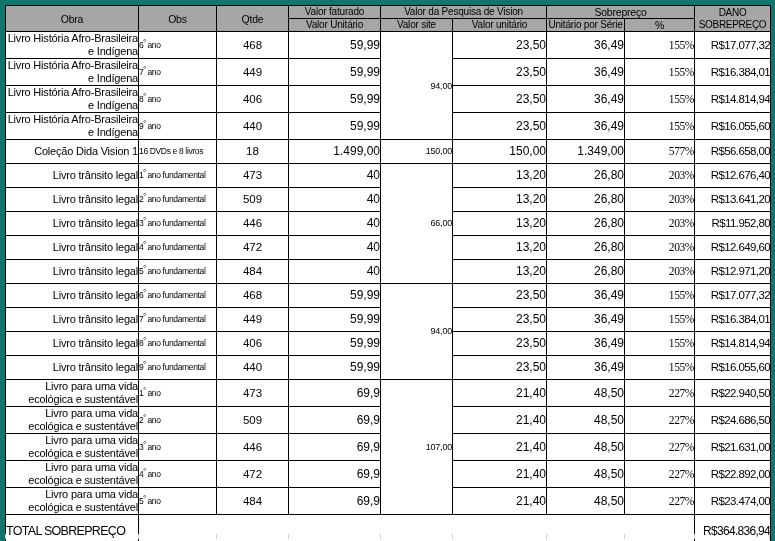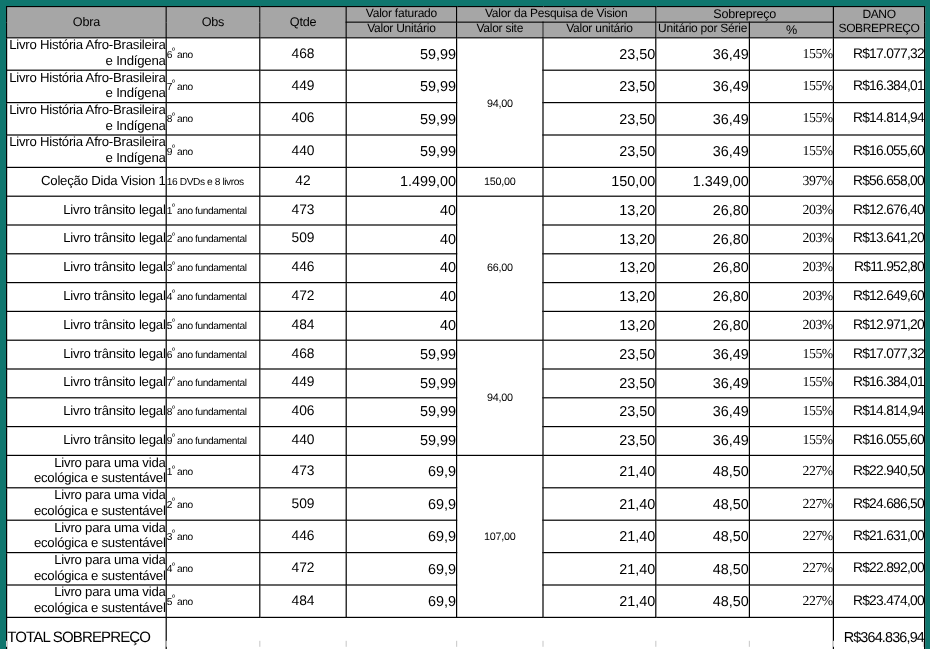--- a/index.html
+++ b/index.html
@@ -80,21 +80,21 @@
     font-size: 11.5px;
     padding: 1px 3px;
   }
   td.num {
     text-align: right;
     font-size: 12px;
     padding: 1px 5px 1px 3px;
     white-space: nowrap;
   }
   td.merged {
-    text-align: center;
+    text-align: right;
     font-size: 9px;
     padding: 1px 4px 1px 2px;
     vertical-align: middle;
     letter-spacing: -0.2px;
   }
   td.pct {
     text-align: right;
     font-size: 11.5px;
     padding: 1px 4px 1px 3px;
     letter-spacing: -0.4px;
@@ -226,26 +226,26 @@
           <td class="qtde">440</td>
           <td class="num">59,99</td>
           <td class="num">23,50</td>
           <td class="num">36,49</td>
           <td class="pct">155%</td>
           <td class="dano">R$16.055,60</td>
         </tr>
         <tr class="r1">
           <td class="obra">Coleção Dida Vision 1</td>
           <td class="obs"><span>16 DVDs e 8 livros</span></td>
-          <td class="qtde">42</td>
+          <td class="qtde">18</td>
           <td class="num">1.499,00</td>
           <td class="merged">150,00</td>
           <td class="num">150,00</td>
           <td class="num">1.349,00</td>
-          <td class="pct">397%</td>
+          <td class="pct">577%</td>
           <td class="dano">R$56.658,00</td>
         </tr>
         <tr class="r1">
           <td class="obra">Livro trânsito legal</td>
           <td class="obs"><span>1</span><sup>º</sup><span> ano fundamental</span></td>
           <td class="qtde">473</td>
           <td class="num">40</td>
           <td class="merged" rowspan="5">66,00</td>
           <td class="num">13,20</td>
           <td class="num">26,80</td>

